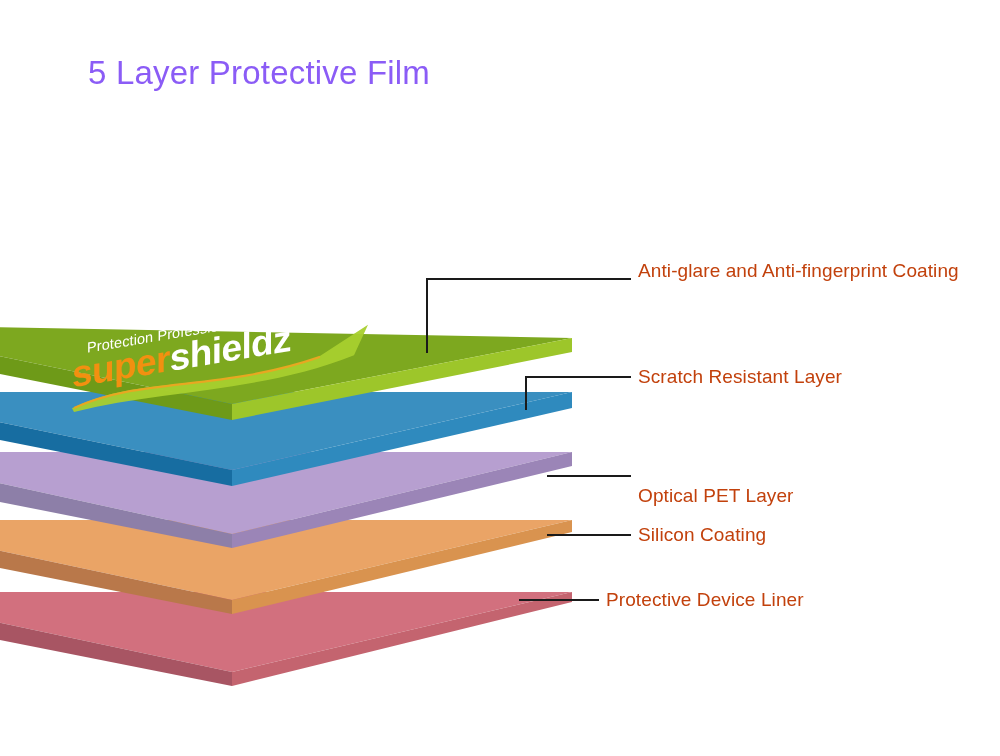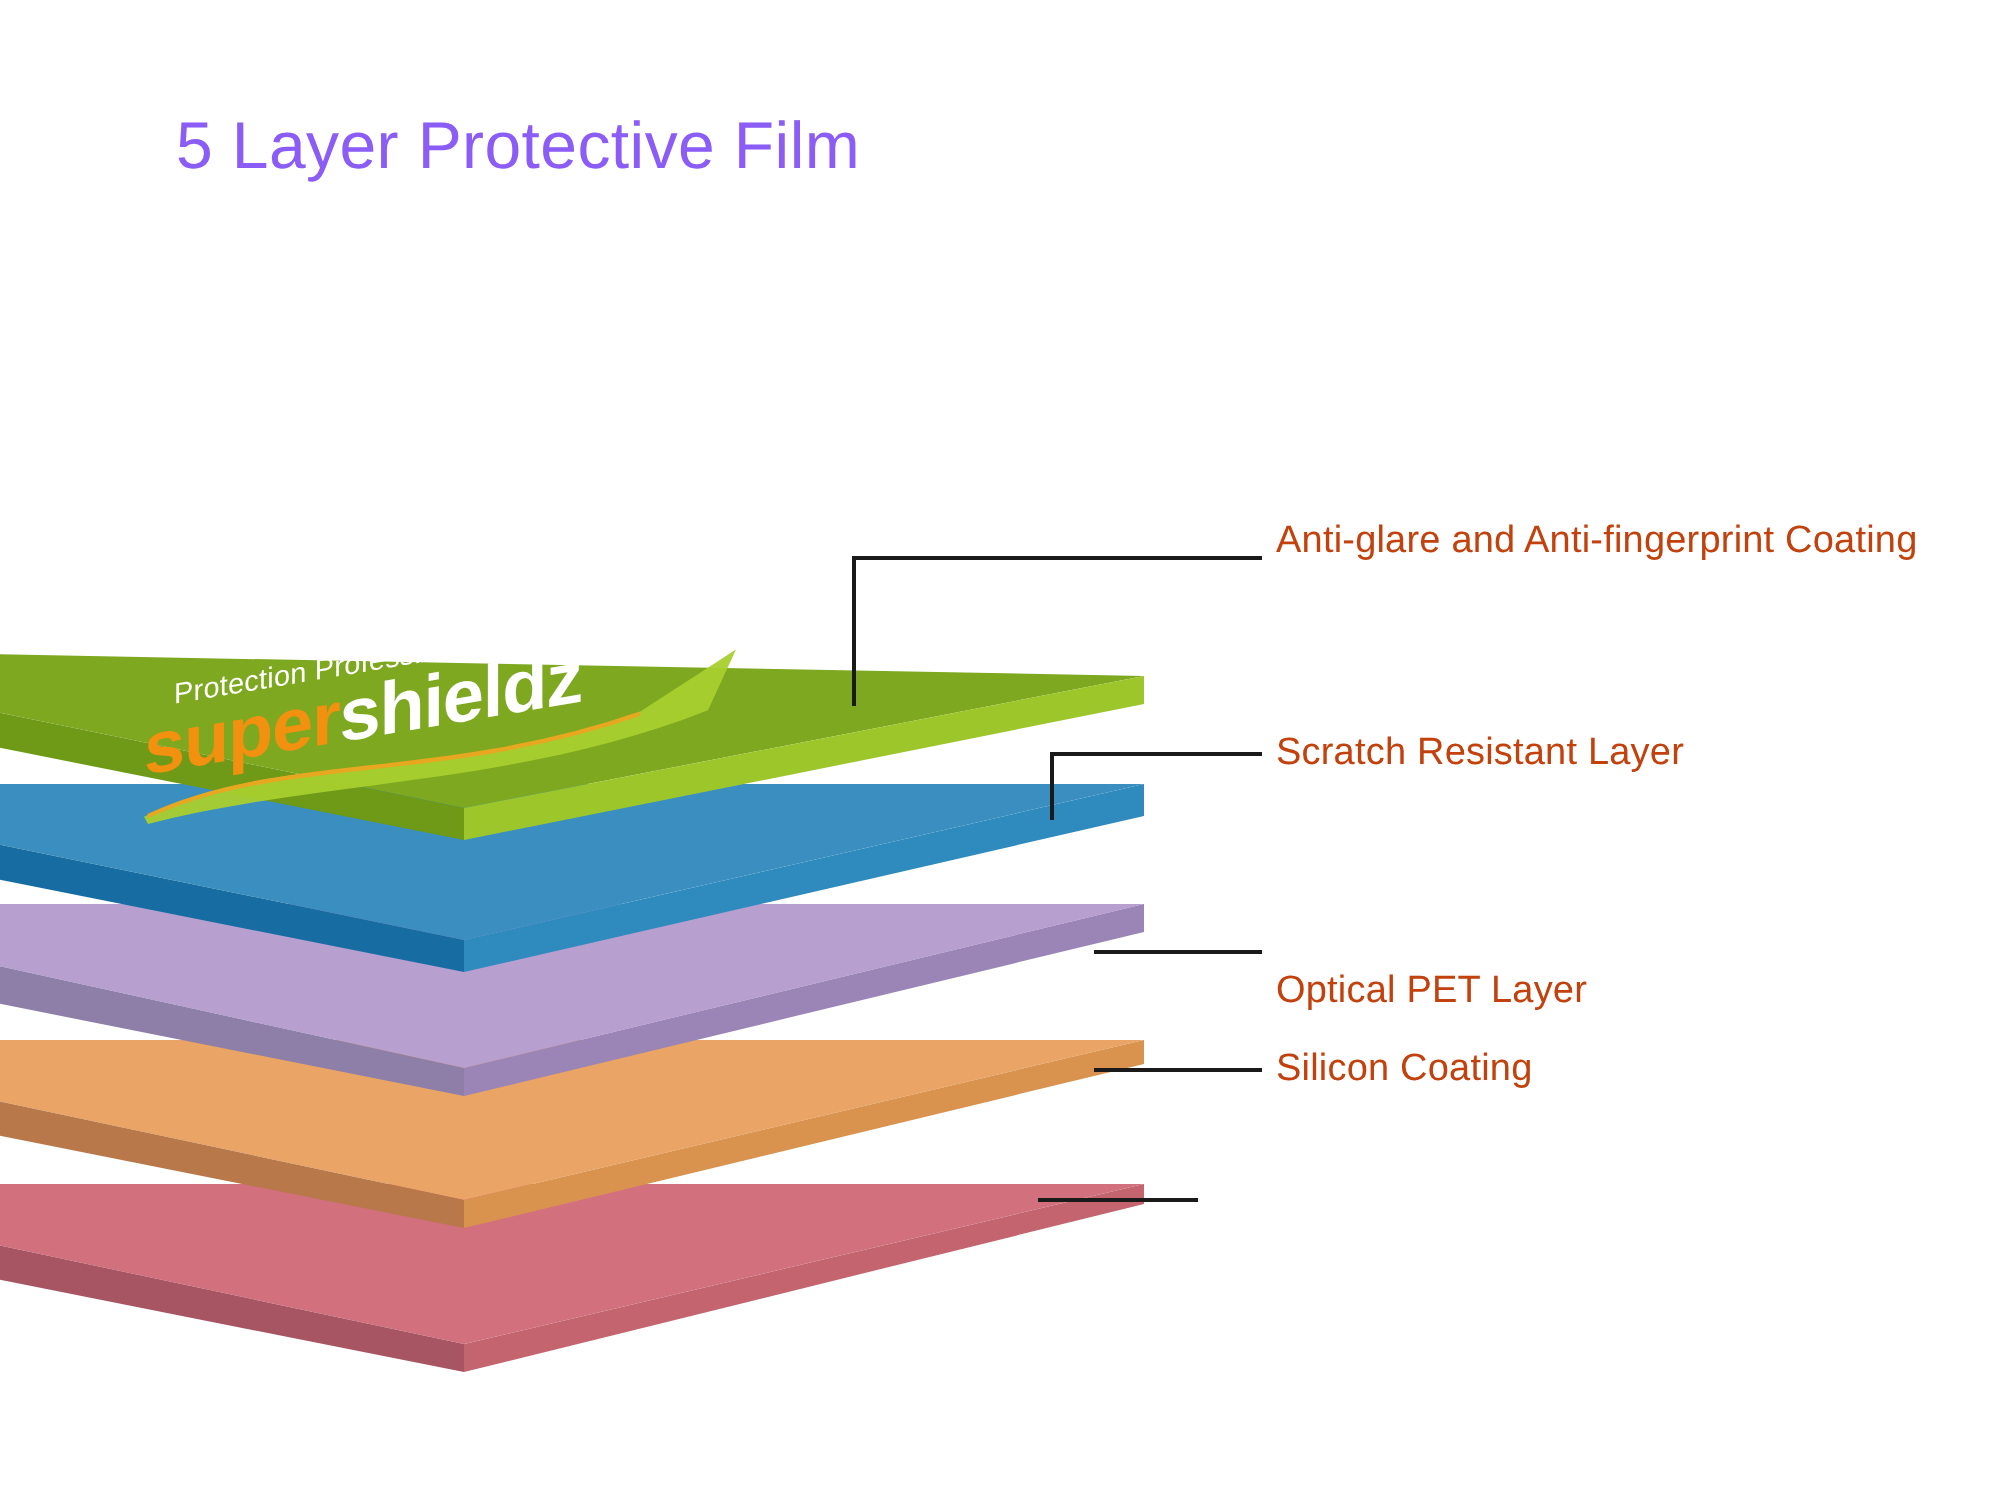--- a/index.html
+++ b/index.html
@@ -144,14 +144,15 @@
   </div>
 
   <div class="callout-label" style="left:638px; top:260px;">Anti-glare and Anti-fingerprint Coating</div>
 
   <div class="callout-label" style="left:638px; top:366px;">Scratch Resistant Layer</div>
 
   <div class="callout-label" style="left:638px; top:465px;margin-top:20px;">Optical PET Layer</div>
 
   <div class="callout-label" style="left:638px; top:524px;">Silicon Coating</div>
 
+  <div class="callout-label" style="left:606px; top:589px;">Protective Device Liner</div>
 
 </div>
 
 </body></html>

